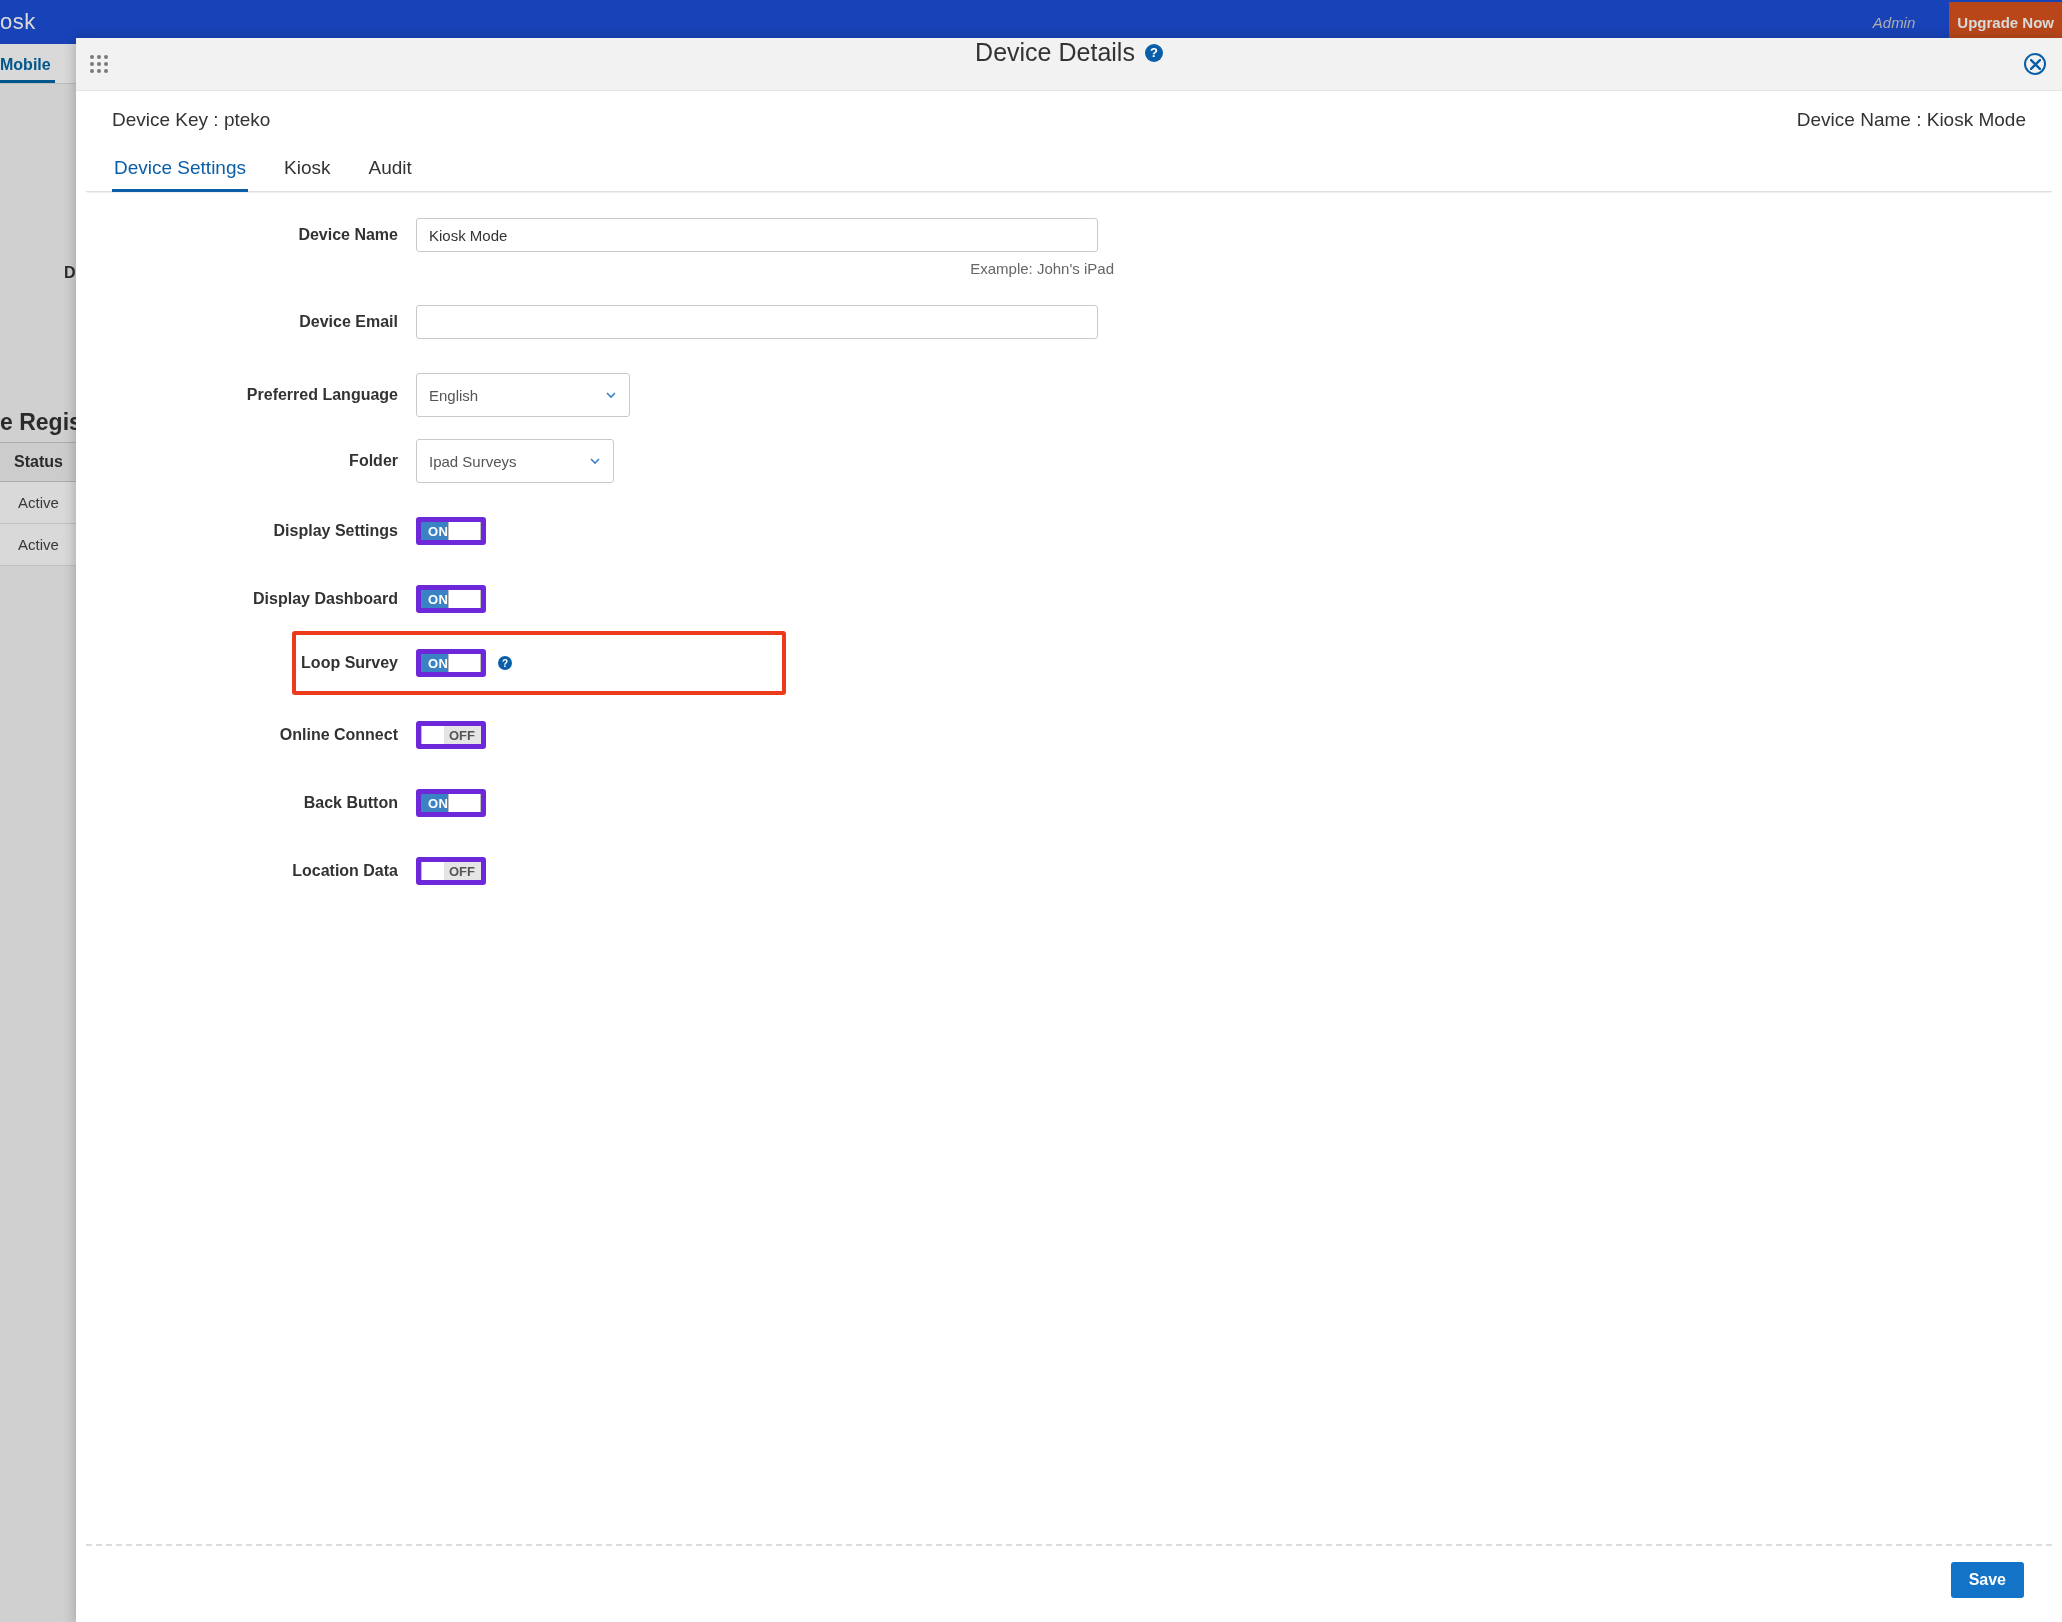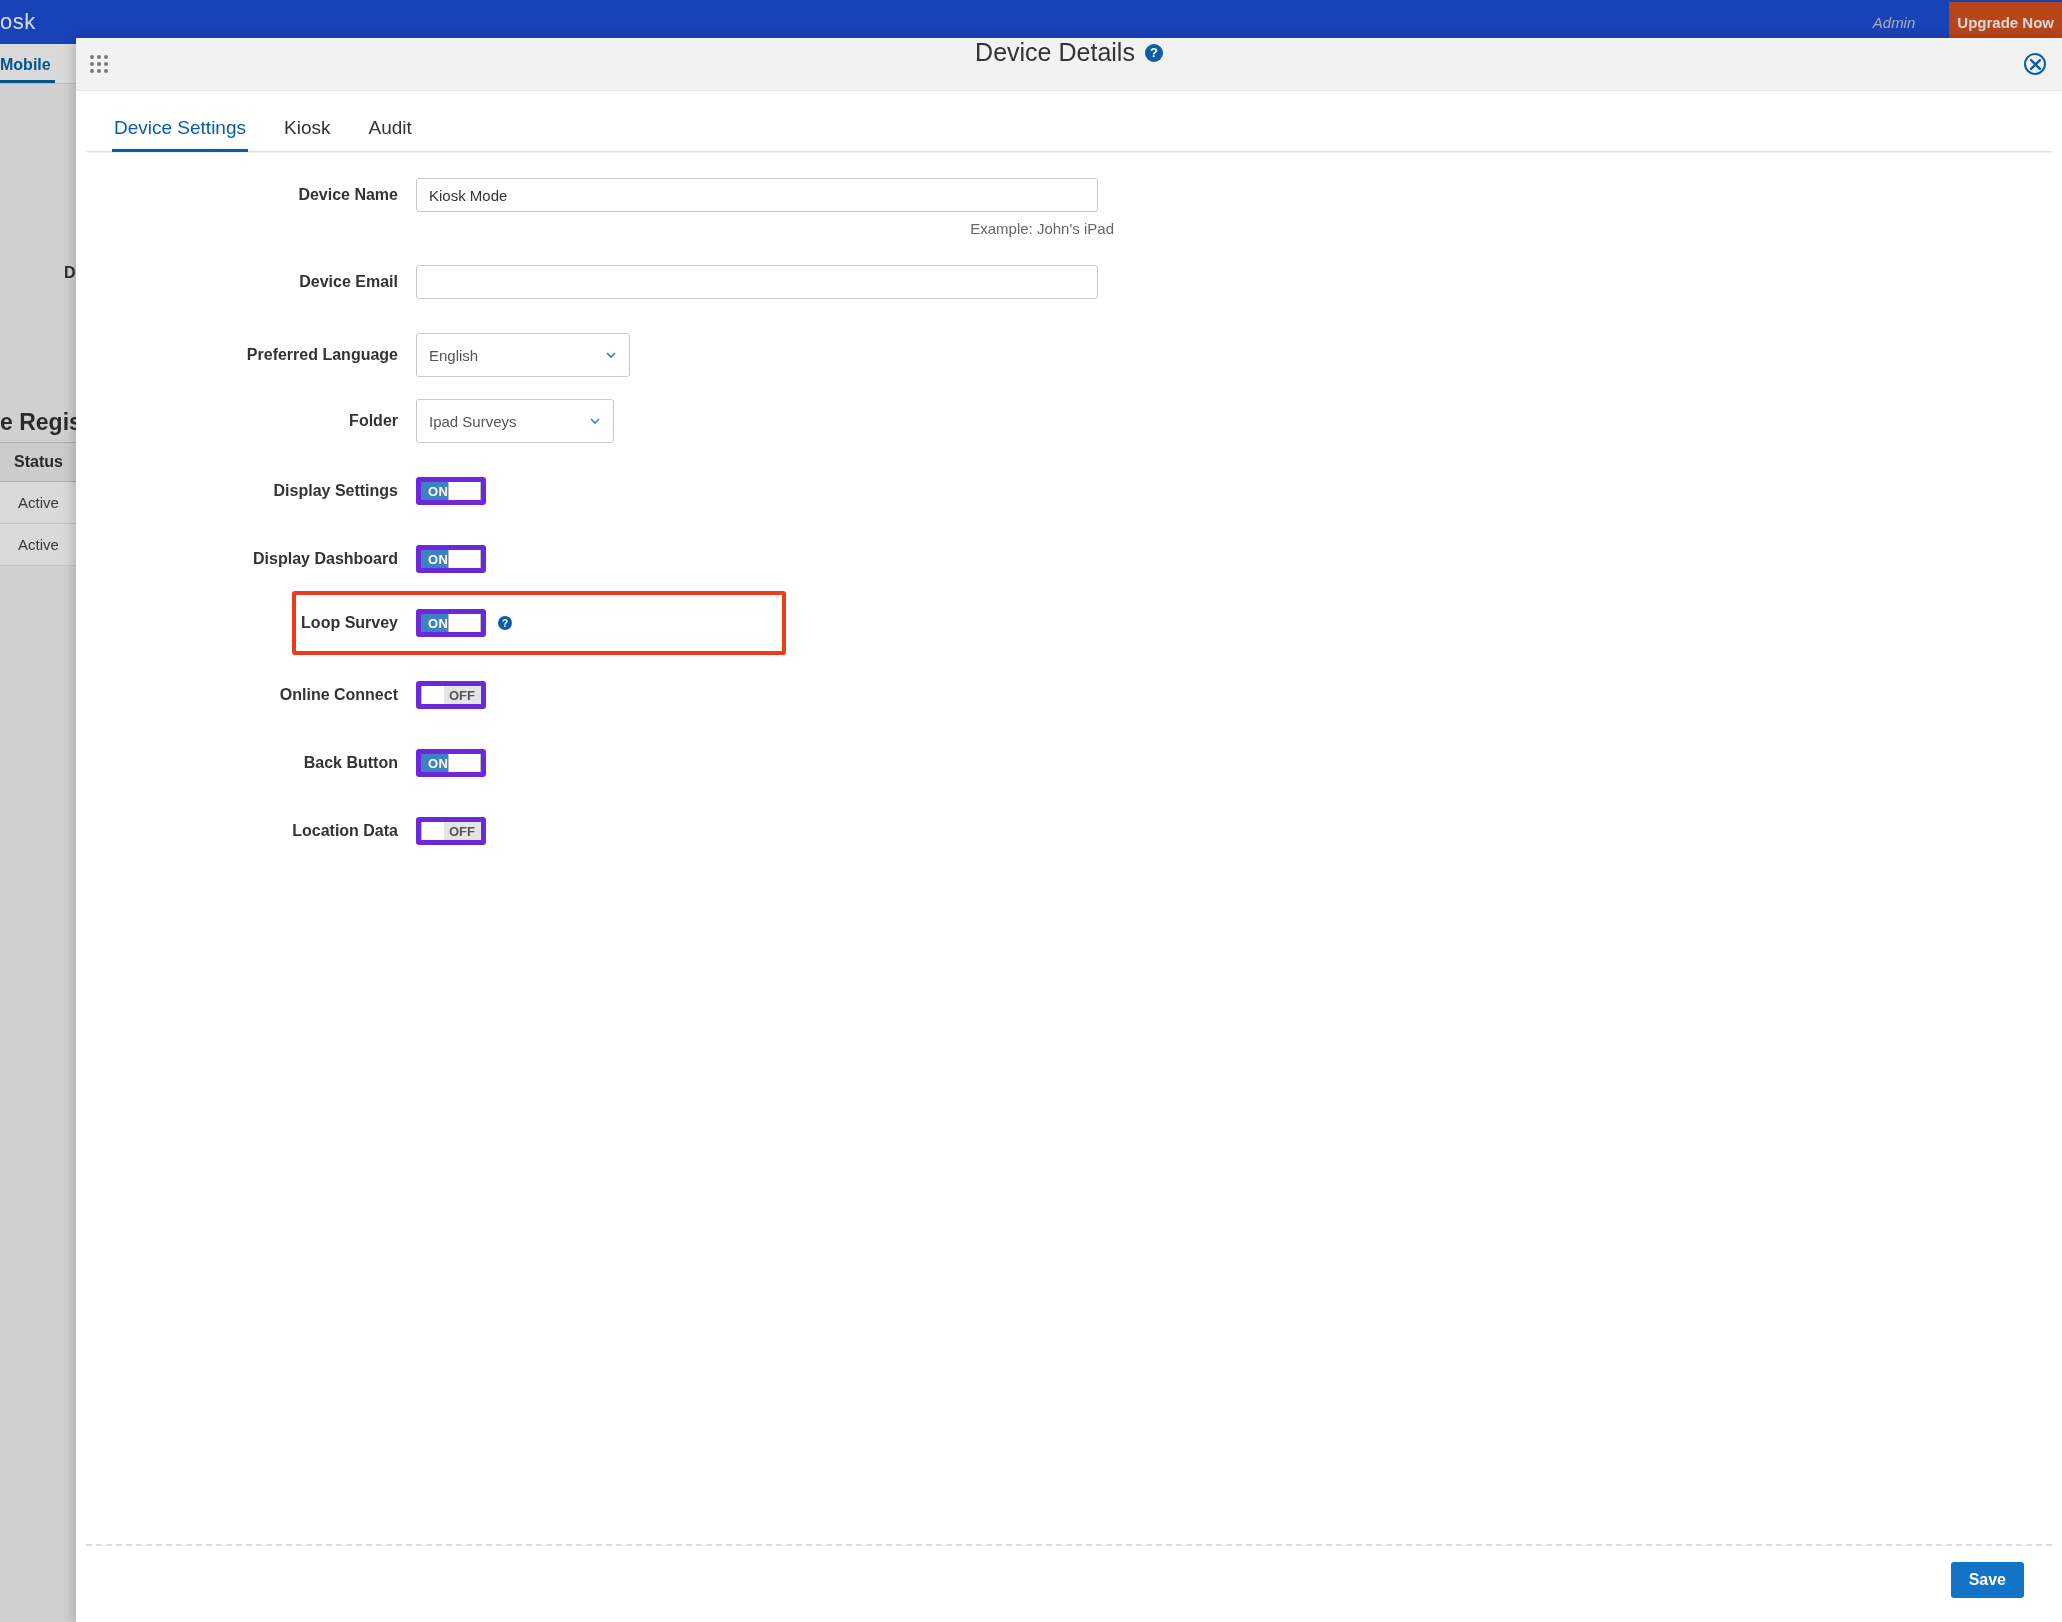--- a/index.html
+++ b/index.html
@@ -220,20 +220,30 @@
       <span>Device Details</span>
       <span class="help-icon">?</span>
     </div>
     <div class="close">
       <svg viewBox="0 0 10 10">
           <path d="M1 1 L9 9 M9 1 L1 9" stroke="#0a5ea8" stroke-width="2.2" stroke-linecap="round"></path>
         </svg>
     </div>
   </div>
 
+  <div class="modal-sub">
+    <span>
+      <span>Device Key :</span>
+      <span>pteko</span>
+    </span>
+    <span>
+      <span>Device Name :</span>
+      <span>Kiosk Mode</span>
+    </span>
+  </div>
 
   <div class="modal-tabs" style="padding-left:26px;">
     <div class="mtab active">Device Settings</div>
     <div class="mtab">Kiosk</div>
     <div class="mtab">Audit</div>
   </div>
 
   <div class="form-area">
 
     <div class="form-row">

